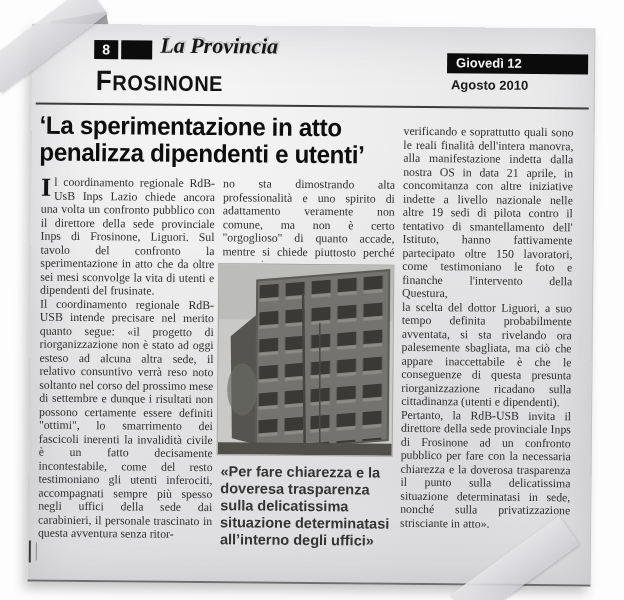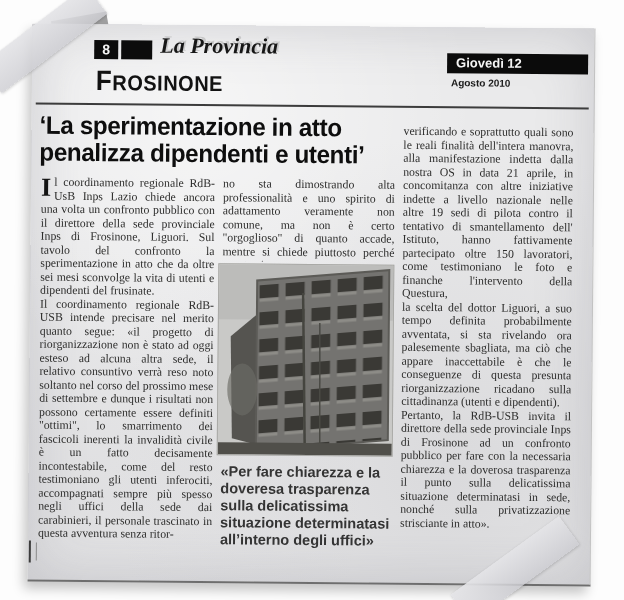--- a/index.html
+++ b/index.html
@@ -35,21 +35,21 @@
           font-weight:bold;font-style:italic;font-size:22px;color:#161616;
           text-shadow:2px -2px 0 rgba(130,130,130,.30);}
   .section{position:absolute;left:64px;top:40px;font-family:"Liberation Sans",sans-serif;
            font-weight:bold;font-size:20px;letter-spacing:.5px;color:#121212;transform:scaleY(1.08);
            transform-origin:left top;}
   .section::first-letter{font-size:26px;}
   .datebox{position:absolute;left:415px;top:26px;width:141px;height:20px;background:#0b0b0b;
            color:#f5f5f5;font-family:"Liberation Sans",sans-serif;font-weight:bold;font-size:13px;
            line-height:20px;padding-left:9px;box-sizing:border-box;}
   .datemonth{position:absolute;left:419px;top:50px;font-family:"Liberation Sans",sans-serif;
-             font-weight:bold;font-size:10px;color:#1a1a1a;}
+             font-weight:bold;font-size:13px;color:#1a1a1a;}
   .header-rule{position:absolute;left:4px;top:79px;width:553px;height:2px;background:#3c3c3c;}
 
   
   .headline{position:absolute;left:8px;top:88px;width:372px;margin:0;
             font-family:"Liberation Sans",sans-serif;font-weight:bold;font-size:25px;
             line-height:1.08;color:#0e0e0e;letter-spacing:-.4px;transform:scaleX(.97);
             transform-origin:left top;}
 
   
   .col{position:absolute;color:#2d2d2c;font-size:11.8px;line-height:13.5px;text-align:justify;

